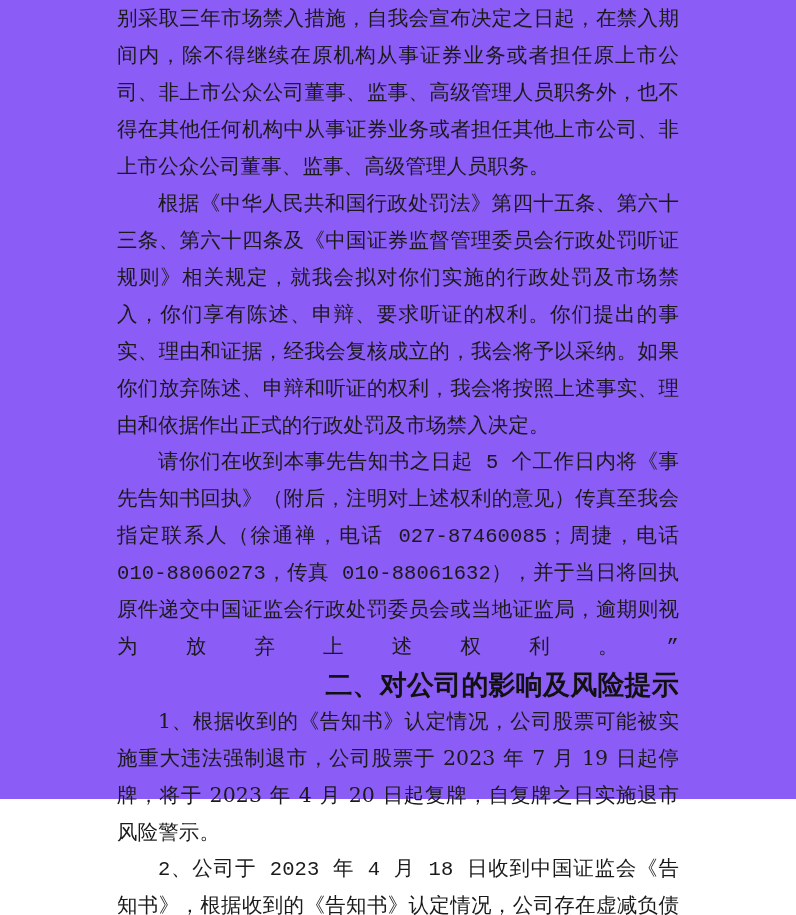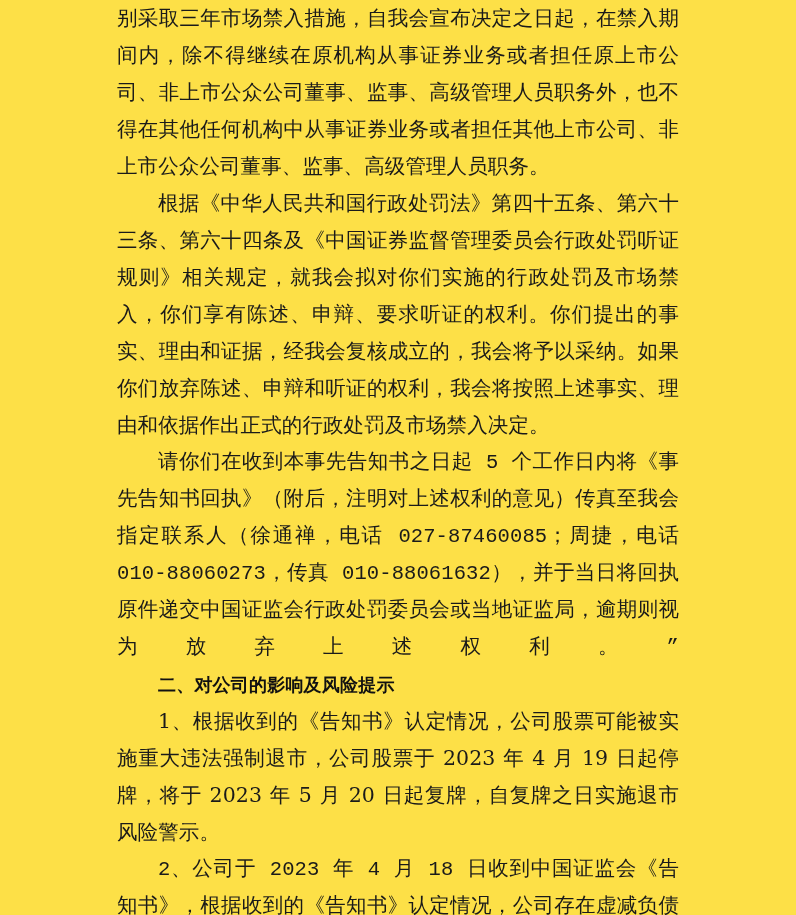--- a/index.html
+++ b/index.html
@@ -10,22 +10,22 @@
   body {
     width: 796px;
     height: 915px;
     overflow: hidden;
     font-family: "DejaVu Serif", "Liberation Serif", serif;
     color: #1a1a1a;
   }
   .page {
     position: relative;
     width: 796px;
-    height: 915px;
-    background: #fde047;
+    height: 799px;
+    background: #8b5cf6;
     box-sizing: border-box;
   }
   .text-column {
     position: absolute;
     left: 117px;
     top: 0px;
     width: 562px;
   }
   p.para {
     margin: 0;
@@ -37,25 +37,25 @@
     letter-spacing: 0.1px;
     word-spacing: 0.5px;
     color: #1a1a1a;
   }
   p.indent {
     text-indent: 41px;
   }
   p.heading {
     margin: 0;
     padding: 0;
-    font-size: 18px;
+    font-size: 27px;
     line-height: 37px;
     font-weight: bold;
     text-indent: 41px;
-    text-align: left;
+    text-align: right;
     color: #111111;
     letter-spacing: 0.2px;
   }
   
   p.stretch-last {
     text-align-last: justify;
     font-family: Liberation Mono, monospace;
   }
 </style>
 </head>
@@ -65,18 +65,18 @@
   <div class="text-column">
 
     <p class="para">别采取三年市场禁入措施，自我会宣布决定之日起，在禁入期间内，除不得继续在原机构从事证券业务或者担任原上市公司、非上市公众公司董事、监事、高级管理人员职务外，也不得在其他任何机构中从事证券业务或者担任其他上市公司、非上市公众公司董事、监事、高级管理人员职务。</p>
 
     <p class="para indent">根据《中华人民共和国行政处罚法》第四十五条、第六十三条、第六十四条及《中国证券监督管理委员会行政处罚听证规则》相关规定，就我会拟对你们实施的行政处罚及市场禁入，你们享有陈述、申辩、要求听证的权利。你们提出的事实、理由和证据，经我会复核成立的，我会将予以采纳。如果你们放弃陈述、申辩和听证的权利，我会将按照上述事实、理由和依据作出正式的行政处罚及市场禁入决定。</p>
 
     <p class="para indent stretch-last">请你们在收到本事先告知书之日起 5 个工作日内将《事先告知书回执》（附后，注明对上述权利的意见）传真至我会指定联系人（徐通禅，电话 027-87460085；周捷，电话 010-88060273，传真 010-88061632），并于当日将回执原件递交中国证监会行政处罚委员会或当地证监局，逾期则视为放弃上述权利。”</p>
 
     <p class="heading">二、对公司的影响及风险提示</p>
 
-    <p class="para indent">1、根据收到的《告知书》认定情况，公司股票可能被实施重大违法强制退市，公司股票于 2023 年 4 月 19 日起停牌，将于 2023 年 5 月 20 日起复牌，自复牌之日实施退市风险警示。</p>
+    <p class="para indent">1、根据收到的《告知书》认定情况，公司股票可能被实施重大违法强制退市，公司股票于 2023 年 7 月 19 日起停牌，将于 2023 年 4 月 20 日起复牌，自复牌之日实施退市风险警示。</p>
 
     <p class="para indent stretch-last">2、公司于 2023 年 4 月 18 日收到中国证监会《告知书》，根据收到的《告知书》认定情况，公司存在虚减负债的情况。其中，2020 年虚减负债金额为 9,747,620,373.61 元，2021 年虚减负债金额为 9,747,620,373.61 元，2020 年及 2021 年虚减负债金额合计</p>
 
   </div>
 </div>
 
 </body></html>

